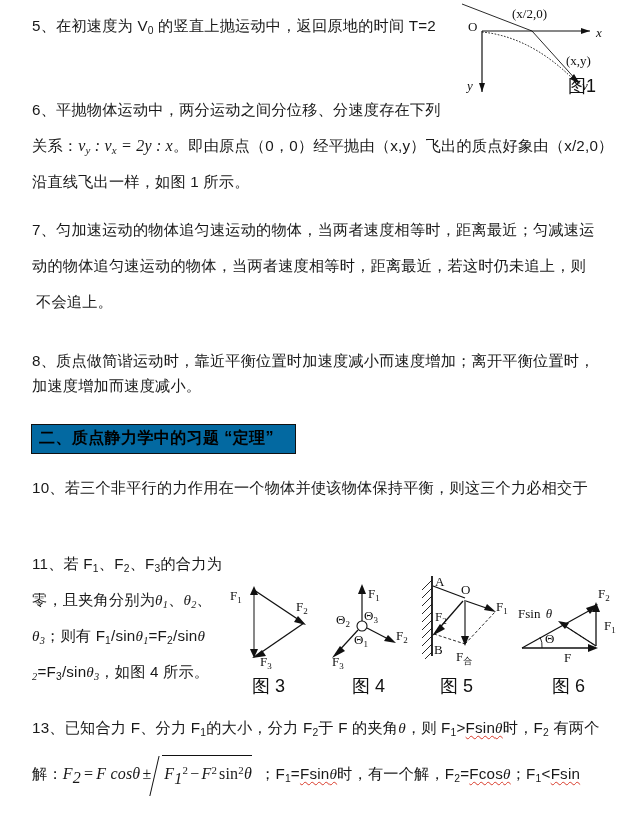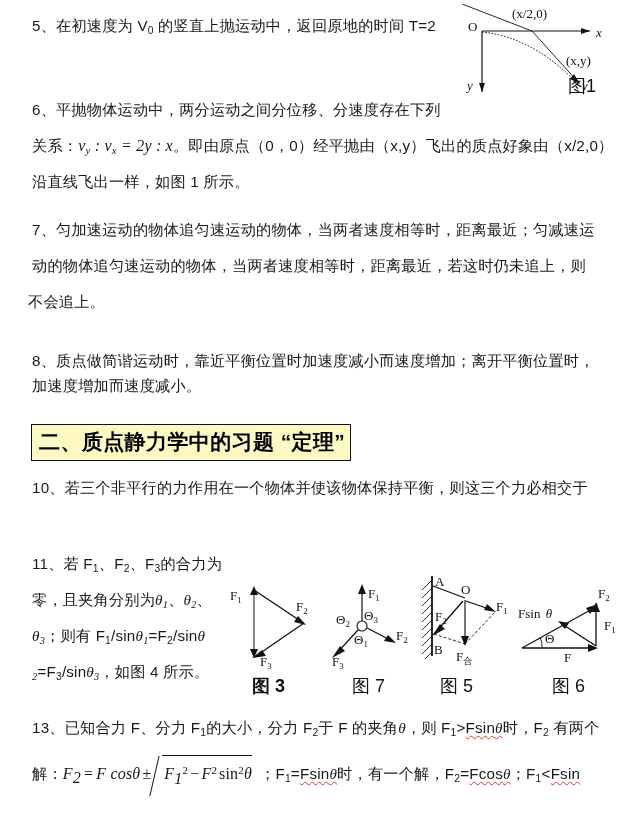--- a/index.html
+++ b/index.html
@@ -39,26 +39,26 @@
     font-family: "Liberation Serif", "DejaVu Serif", serif;
     font-style: normal;
   }
   .theta {
     font-family: "Liberation Serif", "DejaVu Serif", serif;
     font-style: italic;
   }
   .boxhead {
     position: absolute;
     border: 1.6px solid #111;
-    padding: 3px 5px 4px 7px;
-    font-size: 21px;
+    padding: 3px 21px 4px 7px;
+    font-size: 16px;
     font-weight: bold;
     letter-spacing: 0.4px;
     color: #000;
-    background: #fef9c3;
+    background: #0369a1;
     white-space: nowrap;
   }
   .sp {
     text-decoration: underline wavy #d83a2a;
     text-underline-offset: 2px;
     text-decoration-thickness: 1px;
   }
   .figcap {
     position: absolute;
     font-size: 18px;
@@ -151,21 +151,21 @@
   </div>
   <div class="para" style="left:32px; top:128px;">
     <span>关系：</span><span class="mathi">v<span style="font-size:0.68em; vertical-align:-0.28em;">y</span> : v<span style="font-size:0.68em; vertical-align:-0.28em;">x</span> = 2y : x</span><span>。即由原点（0，0）经平抛由（x,y）飞出的质点好象由（x/2,0）</span>
   </div>
   <div class="para" style="left:32px; top:164px;">沿直线飞出一样，如图 1 所示。</div>
 
   <div class="para" style="left:32px; top:212px;">
     <span>7、</span><span>匀加速运动的物体追匀速运动的物体，当两者速度相等时，距离最近；匀减速运</span>
   </div>
   <div class="para" style="left:32px; top:248px;">动的物体追匀速运动的物体，当两者速度相等时，距离最近，若这时仍未追上，则</div>
-  <div class="para" style="left:28px; top:284px;">不会追上。</div>
+  <div class="para" style="left:36px; top:284px;">不会追上。</div>
 
   <div class="para" style="left:32px; top:343px;">
     <span>8、</span><span>质点做简谐运动时，靠近平衡位置时加速度减小而速度增加；离开平衡位置时，</span>
   </div>
   <div class="para" style="left:32px; top:368px;">加速度增加而速度减小。</div>
 
   <div class="boxhead" style="left:31px; top:424px;">二、质点静力学中的习题 “定理”</div>
 
   <div class="para" style="left:32px; top:470px;">
     <span>10、</span><span>若三个非平行的力作用在一个物体并使该物体保持平衡，则这三个力必相交于</span>
@@ -283,22 +283,22 @@
 
       <path d="M 30,70 A 20 20 0 0 0 28,59" fill="none" stroke="#111" stroke-width="0.9"></path>
       <text class="flabel" x="86" y="20">F<tspan class="fsub" dy="3">2</tspan></text>
       <text class="flabel" x="92" y="52">F<tspan class="fsub" dy="3">1</tspan></text>
       <text class="flabel" x="52" y="84">F</text>
       <text class="flabel" x="33" y="65">Θ</text>
       <text class="flabel" x="6" y="40">Fsin <tspan class="flabel-i" dx="2">θ</tspan></text>
     </svg>
   </div>
 
-  <div class="figcap" style="left:252px; top:674px;font-weight:bold;">图 3</div>
-  <div class="figcap" style="left:352px; top:674px;">图 7</div>
+  <div class="figcap" style="left:252px; top:674px;">图 3</div>
+  <div class="figcap" style="left:352px; top:674px;">图 4</div>
   <div class="figcap" style="left:440px; top:674px;">图 5</div>
   <div class="figcap" style="left:552px; top:674px;">图 6</div>
 
   <div class="para" style="left:32px; top:710px;">
     <span>13、</span><span>已知合力 F、分力 F</span><span class="sub">1</span><span>的大小，分力 F</span><span class="sub">2</span><span>于 F 的夹角</span><span class="theta">θ</span><span>，则 F</span><span class="sub">1</span><span>&gt;</span><span class="sp">Fsin</span><span class="theta sp">θ</span><span>时，F</span><span class="sub">2</span><span> 有两个</span>
   </div>
 
   <div class="para" style="left:32px; top:752px;">
     <span>解：</span><span class="eq" style="position:relative; left:0; top:0;"><span class="mathi">F</span><span class="mathi sub">2</span><span class="mathr" style="padding:0 3px;">=</span><span class="mathi">F cos</span><span class="mathi">θ</span><span class="mathr" style="padding:0 2px;">±</span><span class="radical"><span class="mathi">F</span><span class="mathi sub">1</span><span class="mathr sup">2</span><span class="mathr" style="padding:0 2px;">−</span><span class="mathi">F</span><span class="mathr sup">2</span><span class="mathr" style="padding-left:2px;">sin</span><span class="mathr sup">2</span><span class="mathi">θ</span></span></span><span style="padding-left:8px;">；F</span><span class="sub">1</span><span>=</span><span class="sp">Fsin</span><span class="theta sp">θ</span><span>时，有一个解，F</span><span class="sub">2</span><span>=</span><span class="sp">Fcos</span><span class="theta sp">θ</span><span>；F</span><span class="sub">1</span><span>&lt;</span><span class="sp">Fsin</span>
   </div>

